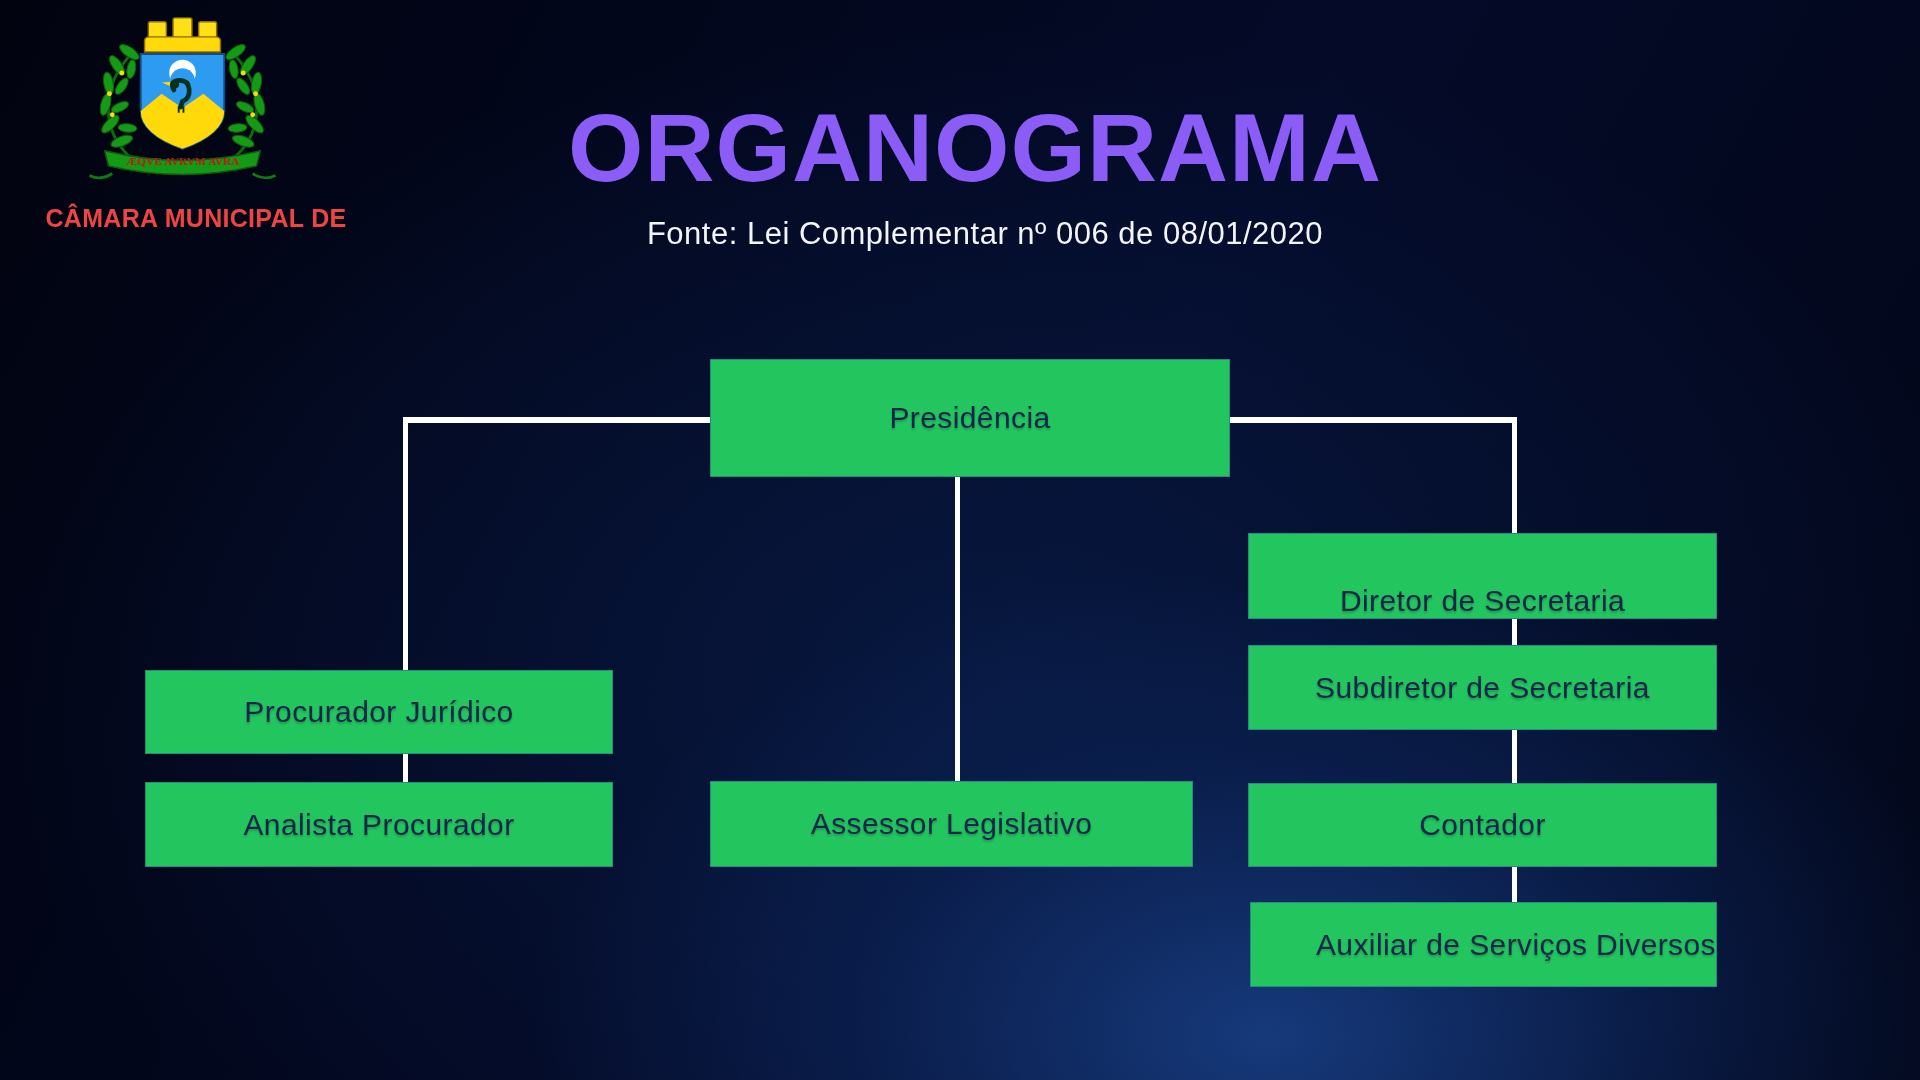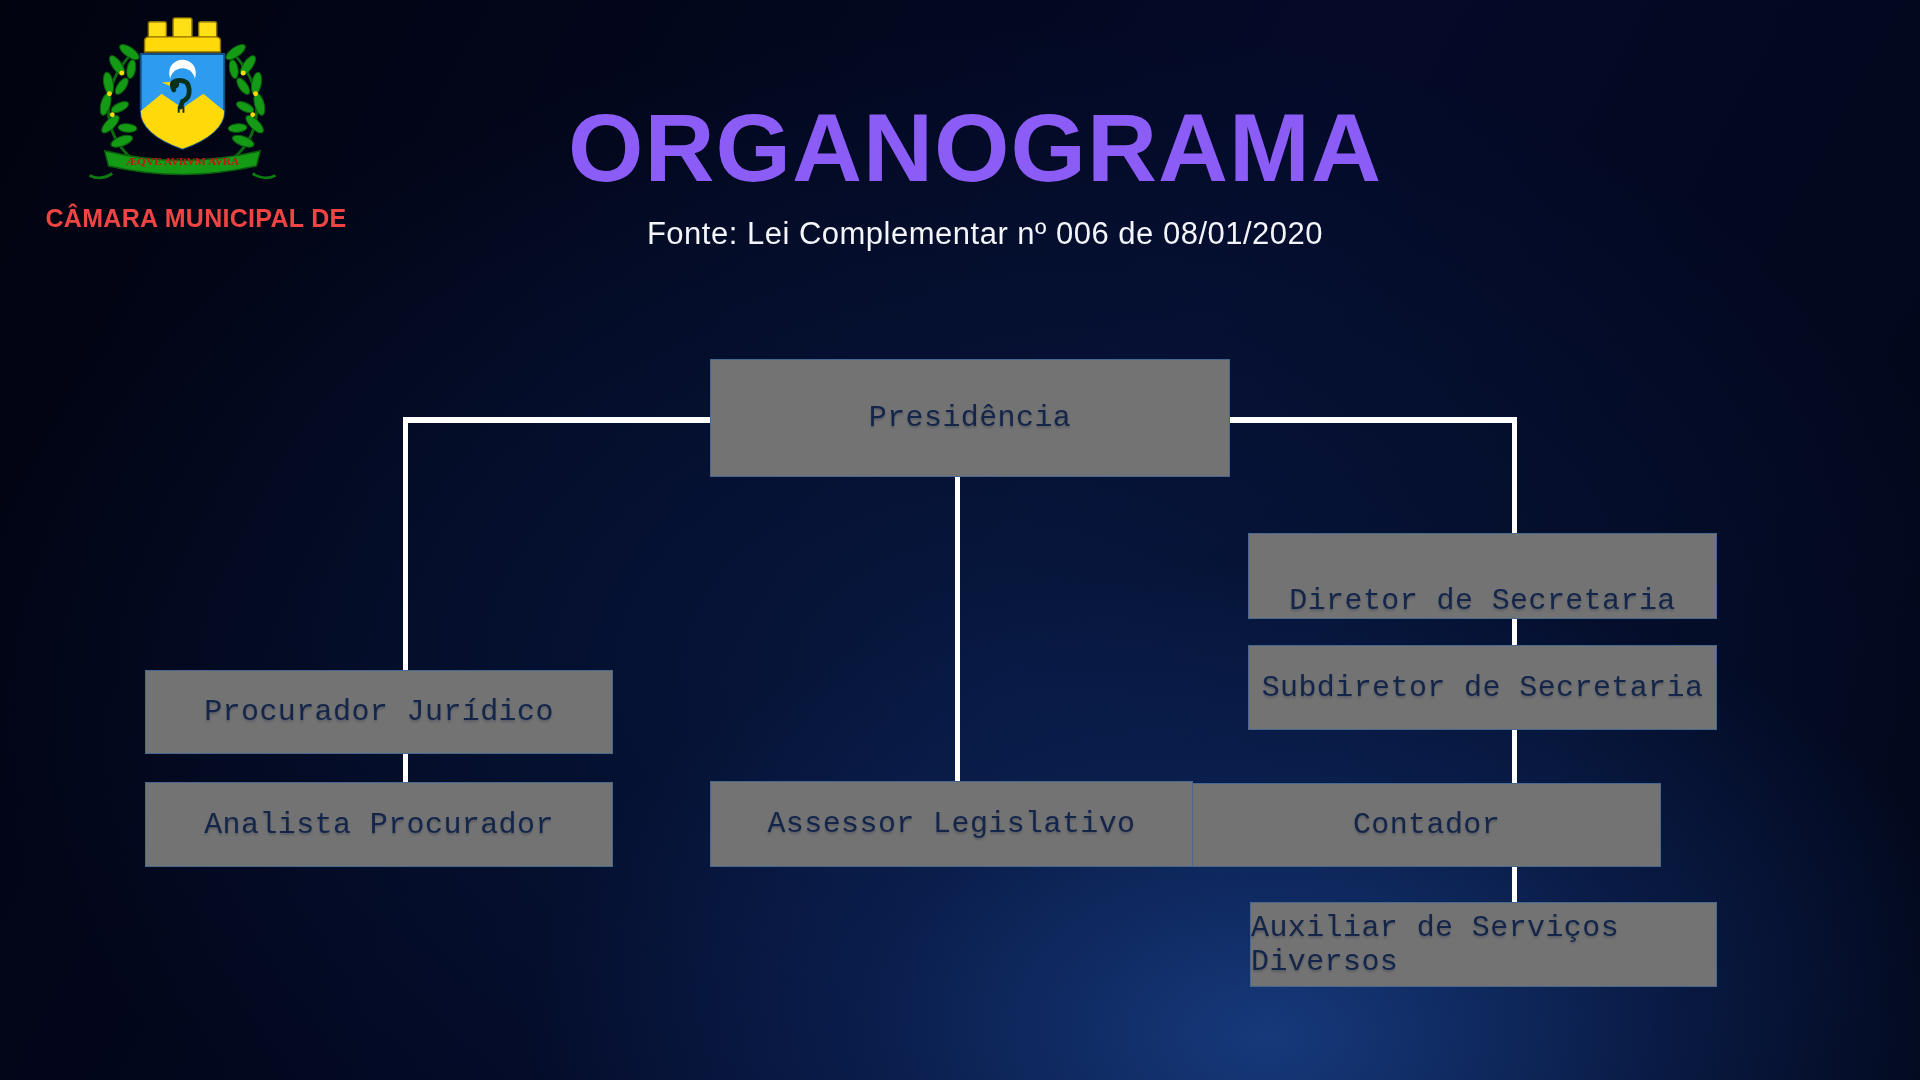--- a/index.html
+++ b/index.html
@@ -33,32 +33,31 @@
   
   .line{position:absolute;background:#ffffff;z-index:1;}
   .line-h-main   {left:403px;  top:417px; width:1114px; height:6px;}
   .line-v-left   {left:403px;  top:417px; width:5px;    height:365px;}
   .line-v-center {left:955px;  top:476px; width:5px;    height:305px;}
   .line-v-right  {left:1512px; top:417px; width:5px;    height:485px;}
 
   
   .node{
     position:absolute;z-index:2;display:flex;align-items:center;justify-content:center;
-    background:#737373;border:1px solid rgba(35,95,165,.55);box-sizing:border-box;
+    background:#22c55e;border:1px solid rgba(35,95,165,.55);box-sizing:border-box;
     color:#14254a;font-size:30px;letter-spacing:.4px;
     text-shadow:0 2px 2px rgba(8,20,45,.22);
-    font-family:Liberation Mono, monospace;
   }
   .node-presidencia {left:710px;  top:359px; width:520px; height:118px;}
   .node-procurador  {left:145px;  top:662px; width:468px; height:84px;margin-top:8px;}
   .node-analista    {left:145px;  top:782px; width:468px; height:85px;}
   .node-assessor    {left:710px;  top:781px; width:483px; height:86px;}
   .node-diretor     {left:1248px; top:533px; width:469px; height:86px;align-items:flex-end;}
   .node-subdiretor  {left:1248px; top:645px; width:469px; height:85px;}
-  .node-contador    {left:1192px; top:783px; width:469px; height:84px;}
+  .node-contador    {left:1248px; top:783px; width:469px; height:84px;}
   .node-auxiliar    {left:1250px; top:902px; width:467px; height:85px;justify-content:flex-end;}
 </style>
 </head>
 <body>
 
 <svg class="crest" viewBox="0 0 220 196" aria-hidden="true">
 
   <g>
     <path d="M54,148 C26,122 22,76 56,40" fill="none" stroke="#0c6d10" stroke-width="3"></path>
     <g fill="#159a16" stroke="#0a5c0e" stroke-width="1">

